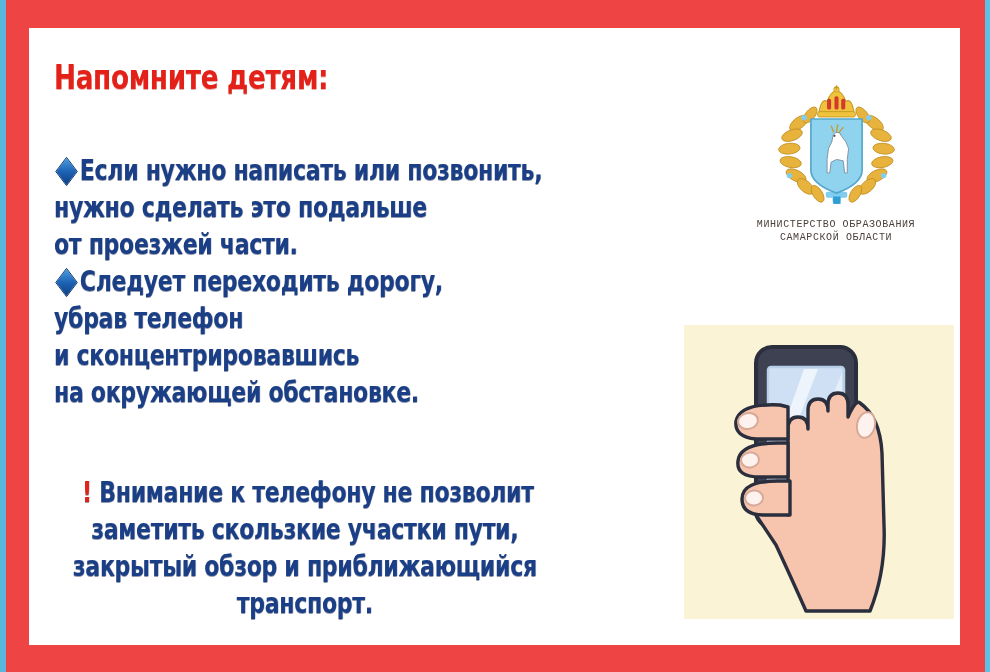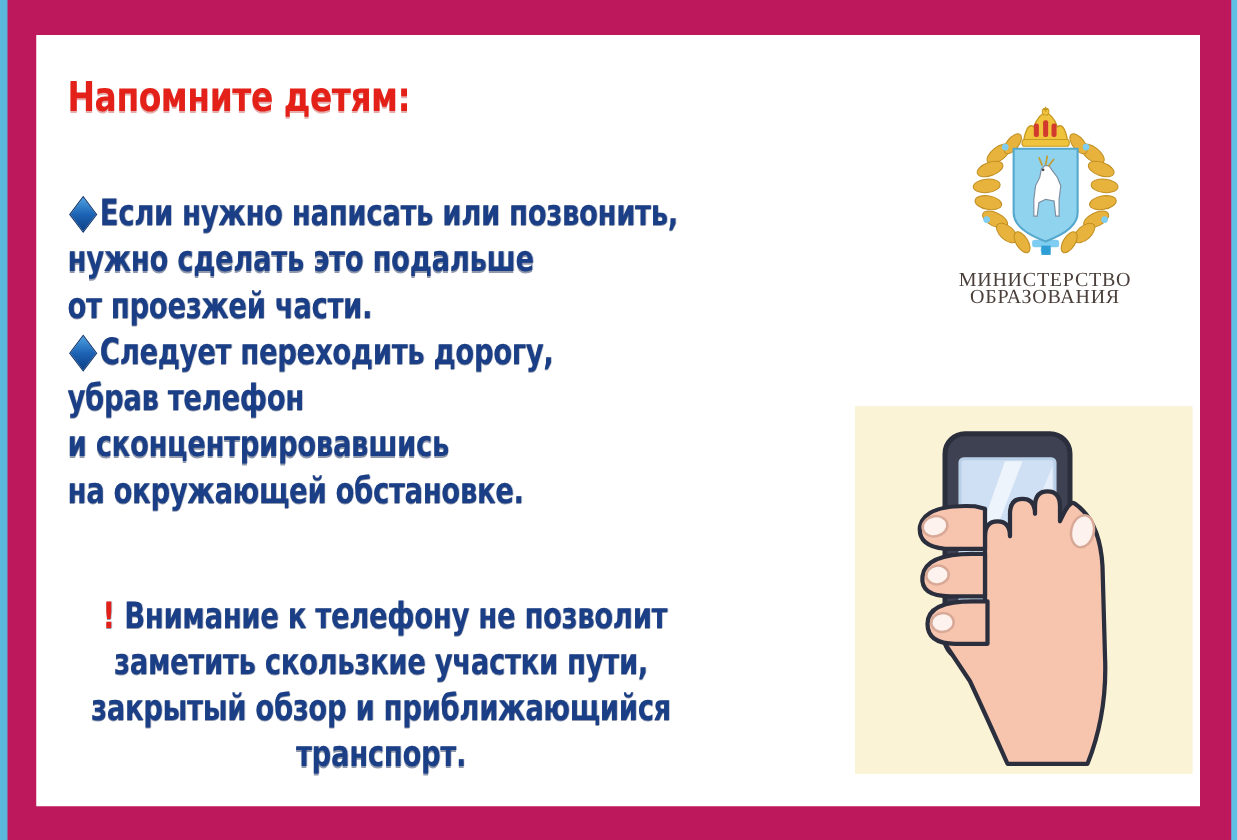--- a/index.html
+++ b/index.html
@@ -9,21 +9,21 @@
     background: #ffffff;
   }
   body {
     font-family: "Liberation Sans", sans-serif;
   }
 
   .poster {
     position: relative;
     width: 990px;
     height: 672px;
-    background: #be185d;
+    background: #ef4444;
     overflow: hidden;
     box-sizing: border-box;
   }
 
   
   .frame-edge-left {
     position: absolute;
     left: 0;
     top: 0;
     width: 6px;
@@ -124,22 +124,22 @@
     text-align: center;
   }
   .emblem-art {
     width: 135px;
     height: 128px;
     margin: 0 auto;
     display: block;
   }
   .emblem-caption {
     margin-top: 6px;
-    font-family: Liberation Serif, serif;
-    font-size: 16px;
+    font-family: Liberation Mono, monospace;
+    font-size: 10px;
     letter-spacing: 0.6px;
     color: #4a3f3a;
     line-height: 13px;
   }
   .emblem-caption span { display: block; }
 
   
   .illustration {
     position: absolute;
     left: 655px;
@@ -240,20 +240,21 @@
           <rect x="72" y="41" width="56" height="8" rx="3" fill="#f0c33c" stroke="#c79a24" stroke-width="1.4"></rect>
           <rect x="86" y="22" width="6" height="16" rx="2.5" fill="#d33a2e"></rect>
           <rect x="107" y="22" width="6" height="16" rx="2.5" fill="#d33a2e"></rect>
           <rect x="97" y="18" width="6" height="20" rx="2.5" fill="#d33a2e"></rect>
           <circle cx="100" cy="8" r="4" fill="#f0c33c" stroke="#c79a24" stroke-width="1.2"></circle>
           <path d="M100 2 L100 8 M97 5 L103 5" stroke="#c79a24" stroke-width="1.6"></path>
         </g>
       </svg>
       <div class="emblem-caption">
         <span>МИНИСТЕРСТВО ОБРАЗОВАНИЯ</span>
+        <span>САМАРСКОЙ ОБЛАСТИ</span>
       </div>
     </div>
 
     <div class="illustration">
       <svg viewBox="0 0 270 294">
         <rect x="0" y="0" width="270" height="294" fill="#faf3d6"></rect>
 
         <rect x="72" y="22" width="100" height="180" rx="16" ry="16" fill="#3d4152" stroke="#2b2f3d" stroke-width="4"></rect>
 
         <rect x="84" y="42" width="76" height="118" rx="3" fill="#cfe0f5" stroke="#b9cfe8" stroke-width="2.5"></rect>

